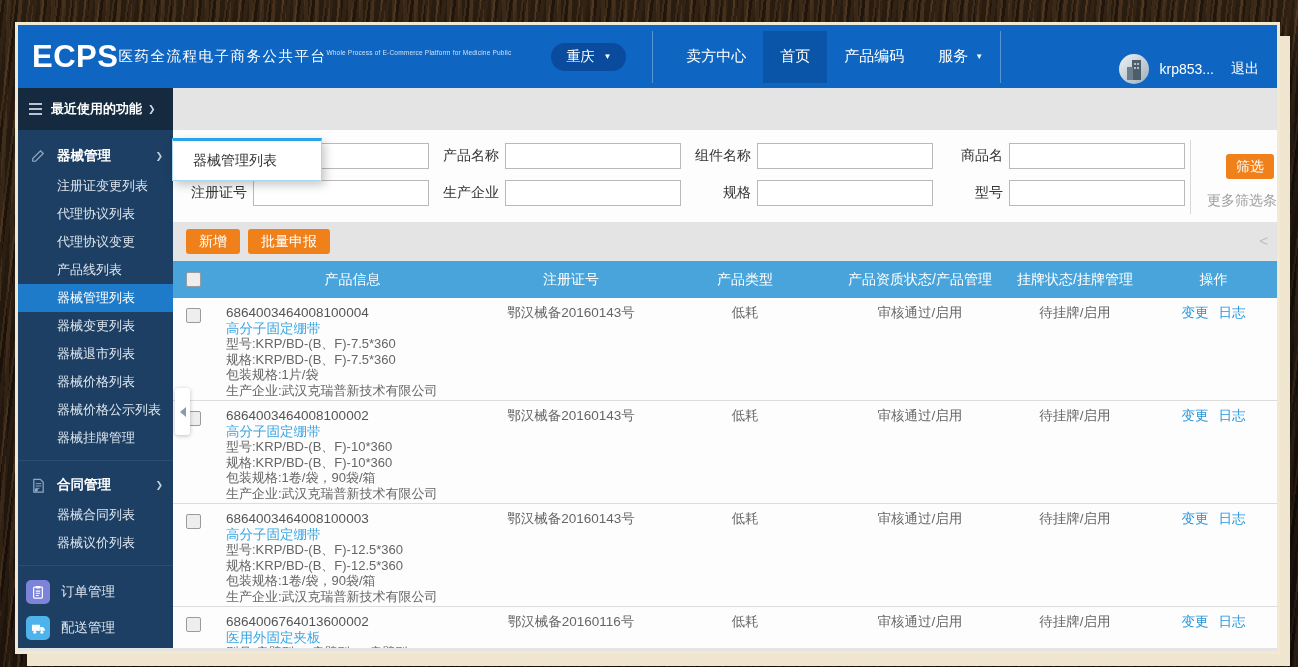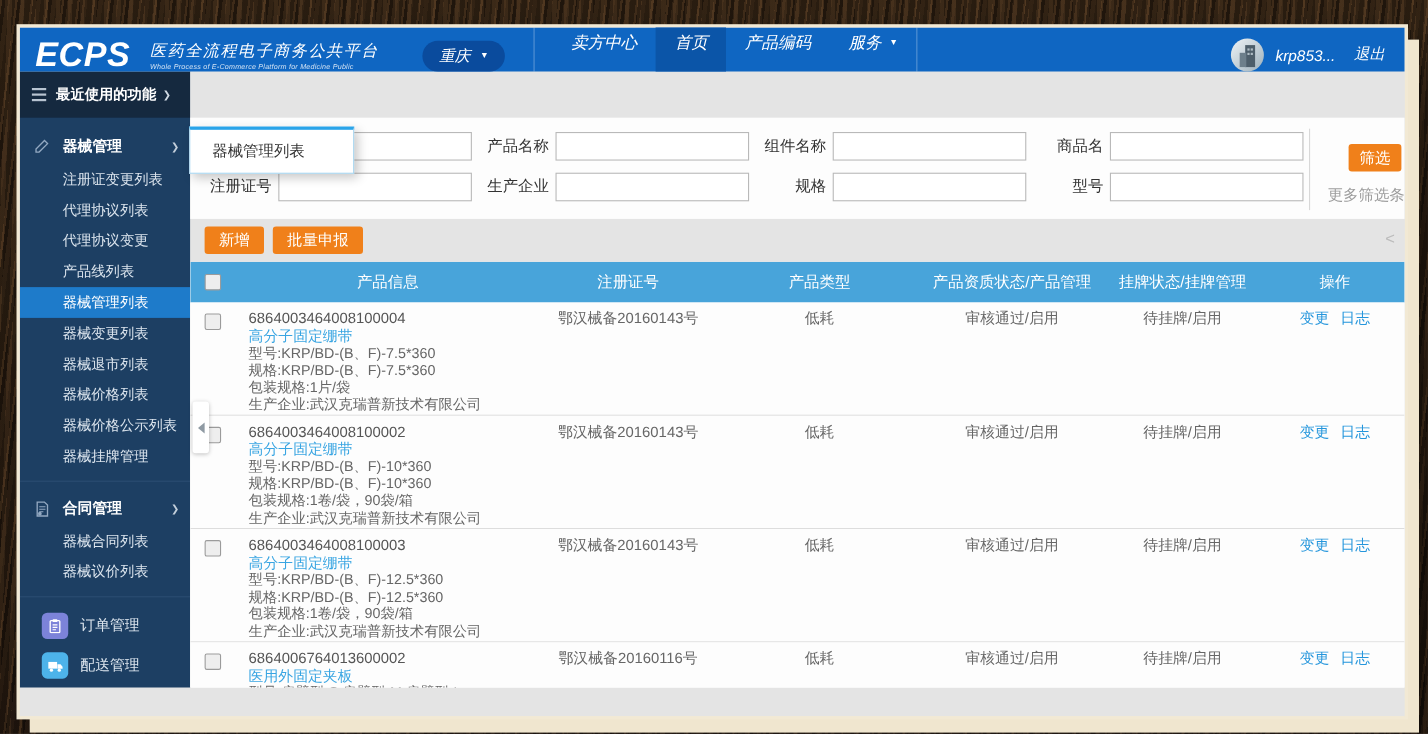--- a/index.html
+++ b/index.html
@@ -12,23 +12,23 @@
       repeating-linear-gradient(92deg, rgba(0,0,0,.28) 0 7px, rgba(125,88,52,.18) 7px 11px),
       linear-gradient(180deg,#3b2a19,#231810);
   }
   .window{
     position:absolute;left:18px;top:25px;width:1259px;height:626px;
     background:#e4e4e4;overflow:hidden;
     box-shadow:0 0 0 3px #f2e9d4, 11px 13px 0 2px #f0e6cf, 22px 26px 42px rgba(0,0,0,.55);
     font-size:14px;color:#333;
   }
   
-  .topbar{height:40px;background:#0f66c2;display:flex;align-items:flex-end;color:#fff;position:relative;z-index:30;font-style:italic;}
+  .topbar{height:63px;background:#0f66c2;display:flex;align-items:center;color:#fff;position:relative;z-index:30;}
   .logo{font-size:31px;font-weight:bold;letter-spacing:.5px;margin-left:14px;line-height:1;}
-  .plat{margin-left:18px;display:flex;flex-direction:column;justify-content:center;}
+  .plat{margin-left:0;display:flex;justify-content:center;}
   .plat-t{font-size:14.5px;letter-spacing:1.5px;}
   .plat-s{font-size:6.5px;color:rgba(255,255,255,.8);margin-top:2px;letter-spacing:.2px;}
   .region{margin-left:40px;background:#0a4b9d;border-radius:14px;padding:5px 15px;font-size:14px;display:flex;align-items:center;gap:9px;cursor:pointer;}
   .caret{font-size:8px;line-height:1;}
   .vsep{width:1px;height:52px;background:rgba(255,255,255,.3);margin-left:26px;flex-shrink:0;}
   .nav{display:flex;height:52px;align-items:stretch;margin-left:16px;}
   .nav-item{padding:0 17px;display:flex;align-items:center;font-size:15px;cursor:pointer;gap:7px;}
   .nav-item.active{background:#0b55a8;}
   .top-right{margin-left:auto;display:flex;align-items:center;margin-right:18px;gap:11px;margin-top:24px;}
   .avatar{width:30px;height:30px;border-radius:50%;background:linear-gradient(135deg,#eef3f6,#9db0bb);overflow:hidden;display:flex;align-items:flex-end;justify-content:center;}
@@ -42,21 +42,21 @@
   .burger i{width:13px;height:2px;background:#b8c4d1;display:block;}
   .sb-head-chev{font-size:9px;font-weight:normal;margin-left:-3px;color:#cfd9e3;}
   .sb-menu{padding-top:10px;font-size:13px;color:#dce5ee;}
   .sb-section{display:flex;align-items:center;height:32px;padding:0 10px 0 13px;cursor:pointer;}
   .sb-ic{width:16px;display:flex;align-items:center;}
   .sb-sec-label{flex:1;margin-left:10px;font-weight:bold;color:#fff;font-size:13.5px;}
   .sb-chev{font-size:9px;color:#c3cfdb;}
   .sb-item{padding:6px 8px 6px 39px;cursor:pointer;line-height:16px;}
   .sb-item.active{background:#1e7bca;color:#fff;}
   .sb-divider{height:1px;background:#2b4d72;margin:8px 0;}
-  .sb-app{display:flex;align-items:center;gap:11px;padding:6px 20px;cursor:pointer;font-size:13.5px;}
+  .sb-app{display:flex;align-items:center;gap:11px;padding:6px 8px;cursor:pointer;font-size:13.5px;}
   .sb-app-ic{width:24px;height:24px;border-radius:5px;display:flex;align-items:center;justify-content:center;flex-shrink:0;}
   .collapse-handle{position:absolute;left:157px;top:300px;width:15px;height:47px;background:#fff;border-radius:3px;
     box-shadow:0 1px 4px rgba(0,0,0,.25);display:flex;align-items:center;justify-content:center;z-index:15;cursor:pointer;}
   .collapse-arrow{width:0;height:0;border-top:5px solid transparent;border-bottom:5px solid transparent;border-right:6px solid #8f9aa3;}
   
   .dropdown-panel{position:absolute;left:154px;top:50px;width:150px;height:43px;background:#fff;box-sizing:border-box;
     border:1px solid #a9d6f0;border-top:3px solid #2aa4e9;box-shadow:3px 4px 9px rgba(0,0,0,.22);z-index:25;
     display:flex;align-items:center;padding-left:20px;font-size:14px;color:#333;cursor:pointer;}
   
   .main{flex:1;display:flex;flex-direction:column;background:#e4e4e4;min-width:0;}

